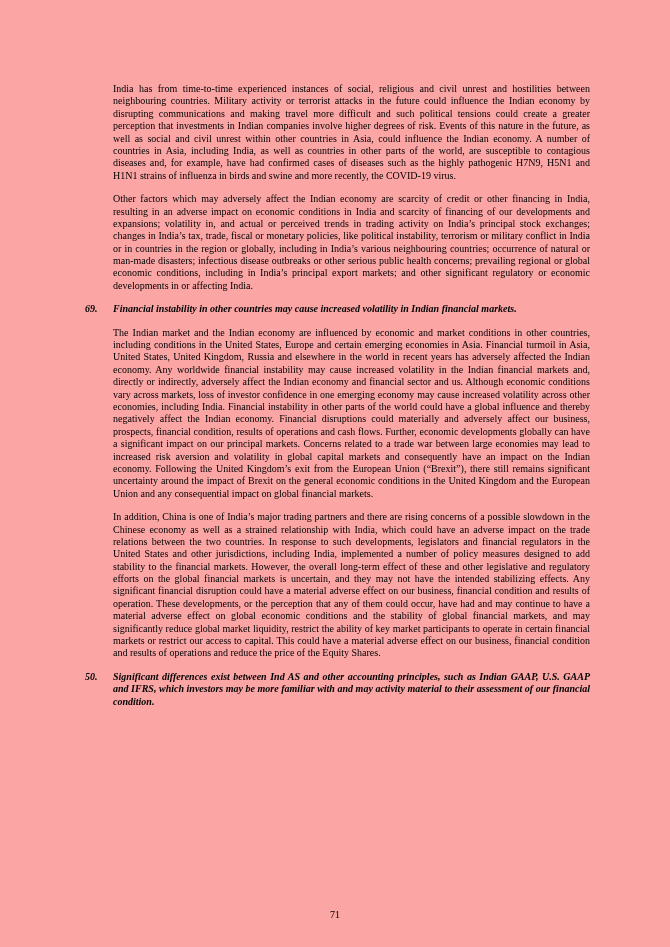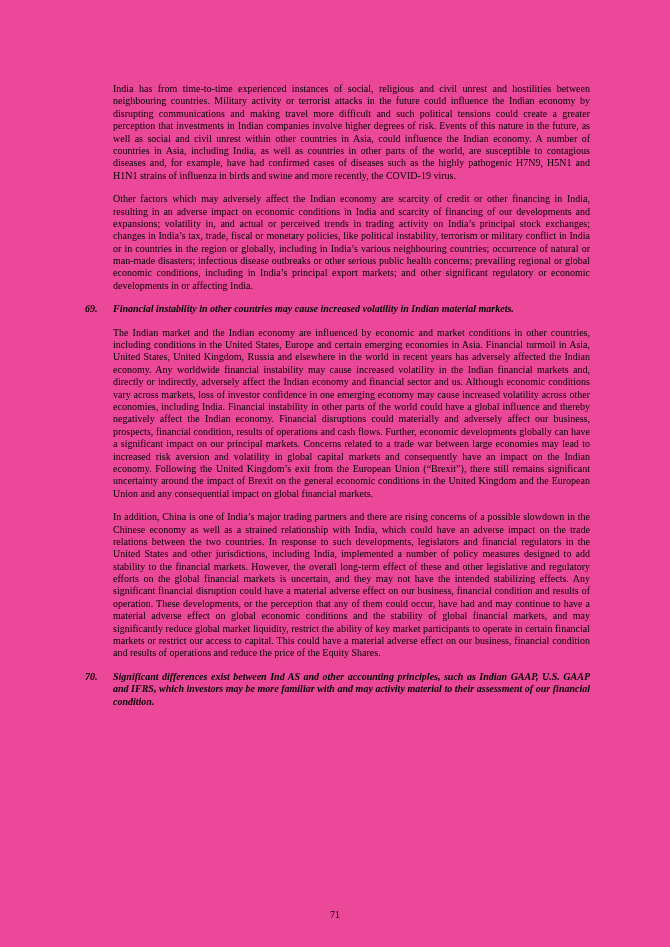--- a/index.html
+++ b/index.html
@@ -4,21 +4,21 @@
 <style>
   * { margin: 0; padding: 0; box-sizing: border-box; }
   html, body { background: #ffffff; }
   body {
     font-family: "Liberation Serif", serif;
     color: #000000;
   }
   .page {
     width: 670px;
     height: 947px;
-    background: #ec4899;
+    background: #fca5a5;
     position: relative;
     padding: 83px 80px 0 85px;
     overflow: hidden;
   }
   .para {
     font-size: 10px;
     line-height: 1.24;
     text-align: justify;
     margin: 0 0 11px 28px;
   }
@@ -52,28 +52,28 @@
 <body>
 
 <div class="page">
 
   <p class="para">India has from time-to-time experienced instances of social, religious and civil unrest and hostilities between neighbouring countries. Military activity or terrorist attacks in the future could influence the Indian economy by disrupting communications and making travel more difficult and such political tensions could create a greater perception that investments in Indian companies involve higher degrees of risk. Events of this nature in the future, as well as social and civil unrest within other countries in Asia, could influence the Indian economy. A number of countries in Asia, including India, as well as countries in other parts of the world, are susceptible to contagious diseases and, for example, have had confirmed cases of diseases such as the highly pathogenic H7N9, H5N1 and H1N1 strains of influenza in birds and swine and more recently, the COVID-19 virus.</p>
 
   <p class="para">Other factors which may adversely affect the Indian economy are scarcity of credit or other financing in India, resulting in an adverse impact on economic conditions in India and scarcity of financing of our developments and expansions; volatility in, and actual or perceived trends in trading activity on India’s principal stock exchanges; changes in India’s tax, trade, fiscal or monetary policies, like political instability, terrorism or military conflict in India or in countries in the region or globally, including in India’s various neighbouring countries; occurrence of natural or man-made disasters; infectious disease outbreaks or other serious public health concerns; prevailing regional or global economic conditions, including in India’s principal export markets; and other significant regulatory or economic developments in or affecting India.</p>
 
   <div class="numbered-item">
     <span class="num">69.</span>
-    <span class="heading">Financial instability in other countries may cause increased volatility in Indian material markets.</span>
+    <span class="heading">Financial instability in other countries may cause increased volatility in Indian financial markets.</span>
   </div>
 
   <p class="para">The Indian market and the Indian economy are influenced by economic and market conditions in other countries, including conditions in the United States, Europe and certain emerging economies in Asia. Financial turmoil in Asia, United States, United Kingdom, Russia and elsewhere in the world in recent years has adversely affected the Indian economy. Any worldwide financial instability may cause increased volatility in the Indian financial markets and, directly or indirectly, adversely affect the Indian economy and financial sector and us. Although economic conditions vary across markets, loss of investor confidence in one emerging economy may cause increased volatility across other economies, including India. Financial instability in other parts of the world could have a global influence and thereby negatively affect the Indian economy. Financial disruptions could materially and adversely affect our business, prospects, financial condition, results of operations and cash flows. Further, economic developments globally can have a significant impact on our principal markets. Concerns related to a trade war between large economies may lead to increased risk aversion and volatility in global capital markets and consequently have an impact on the Indian economy. Following the United Kingdom’s exit from the European Union (“Brexit”), there still remains significant uncertainty around the impact of Brexit on the general economic conditions in the United Kingdom and the European Union and any consequential impact on global financial markets.</p>
 
   <p class="para">In addition, China is one of India’s major trading partners and there are rising concerns of a possible slowdown in the Chinese economy as well as a strained relationship with India, which could have an adverse impact on the trade relations between the two countries. In response to such developments, legislators and financial regulators in the United States and other jurisdictions, including India, implemented a number of policy measures designed to add stability to the financial markets. However, the overall long-term effect of these and other legislative and regulatory efforts on the global financial markets is uncertain, and they may not have the intended stabilizing effects. Any significant financial disruption could have a material adverse effect on our business, financial condition and results of operation. These developments, or the perception that any of them could occur, have had and may continue to have a material adverse effect on global economic conditions and the stability of global financial markets, and may significantly reduce global market liquidity, restrict the ability of key market participants to operate in certain financial markets or restrict our access to capital. This could have a material adverse effect on our business, financial condition and results of operations and reduce the price of the Equity Shares.</p>
 
   <div class="numbered-item">
-    <span class="num">70.</span>
+    <span class="num">50.</span>
     <span class="heading">Significant differences exist between Ind AS and other accounting principles, such as Indian GAAP, U.S. GAAP and IFRS, which investors may be more familiar with and may activity material to their assessment of our financial condition.</span>
   </div>
 
 
   <div class="page-footer">71</div>
 
 </div>
 
 </body></html>

